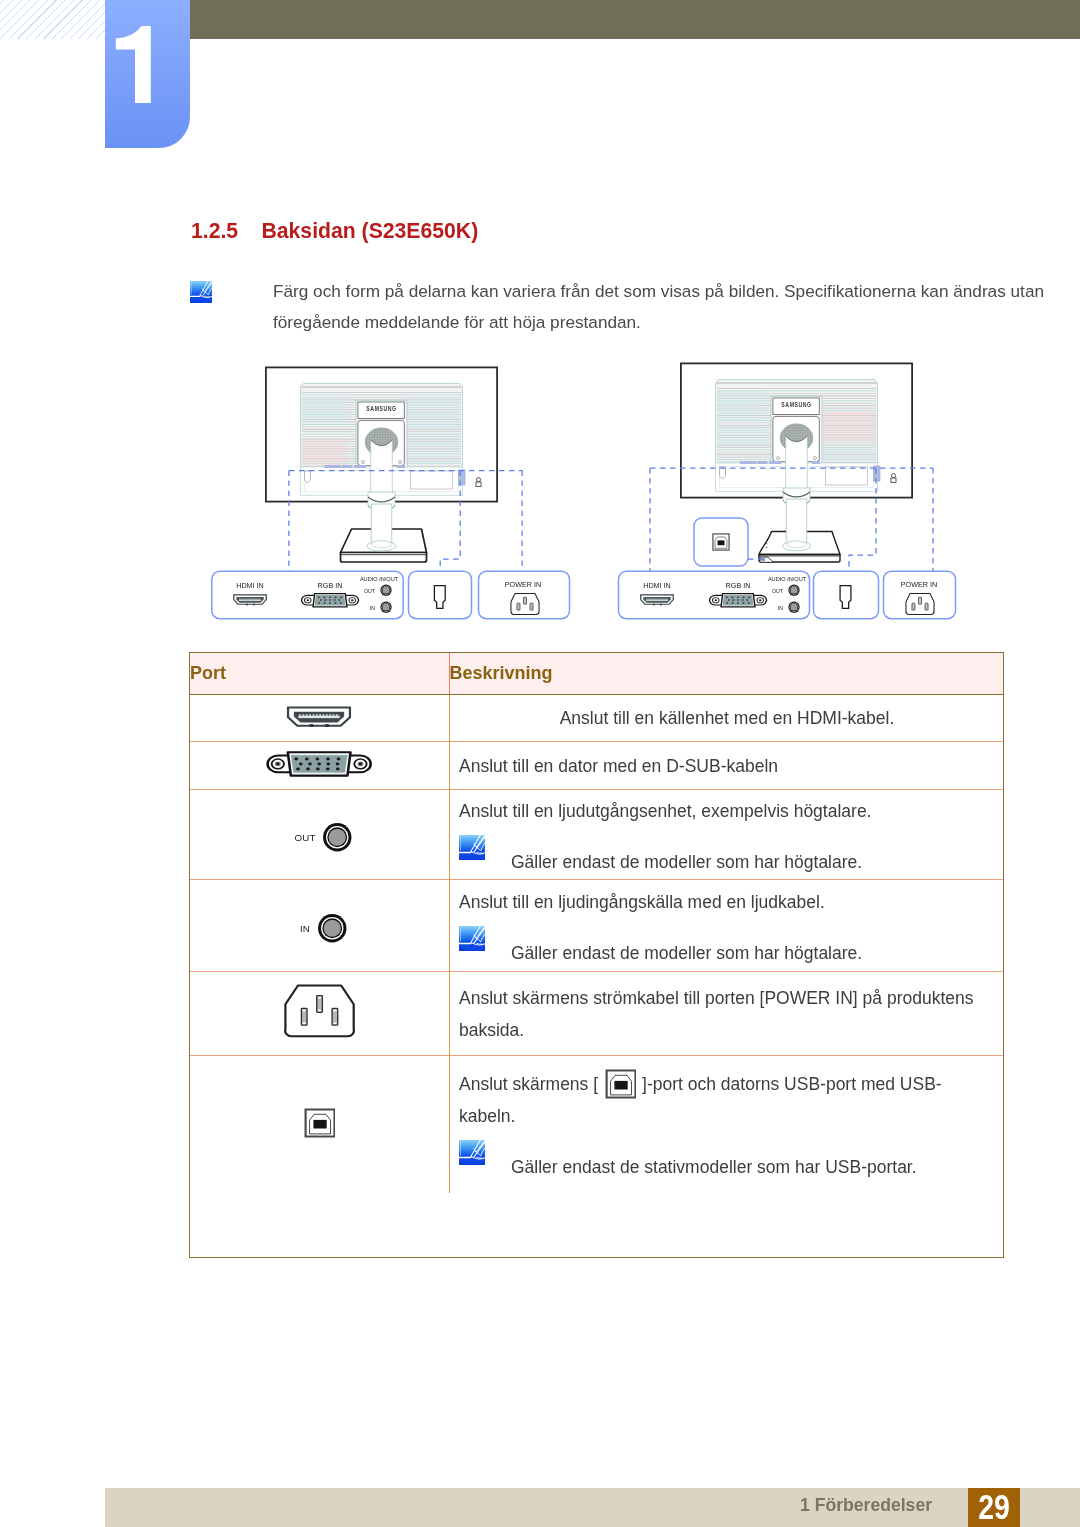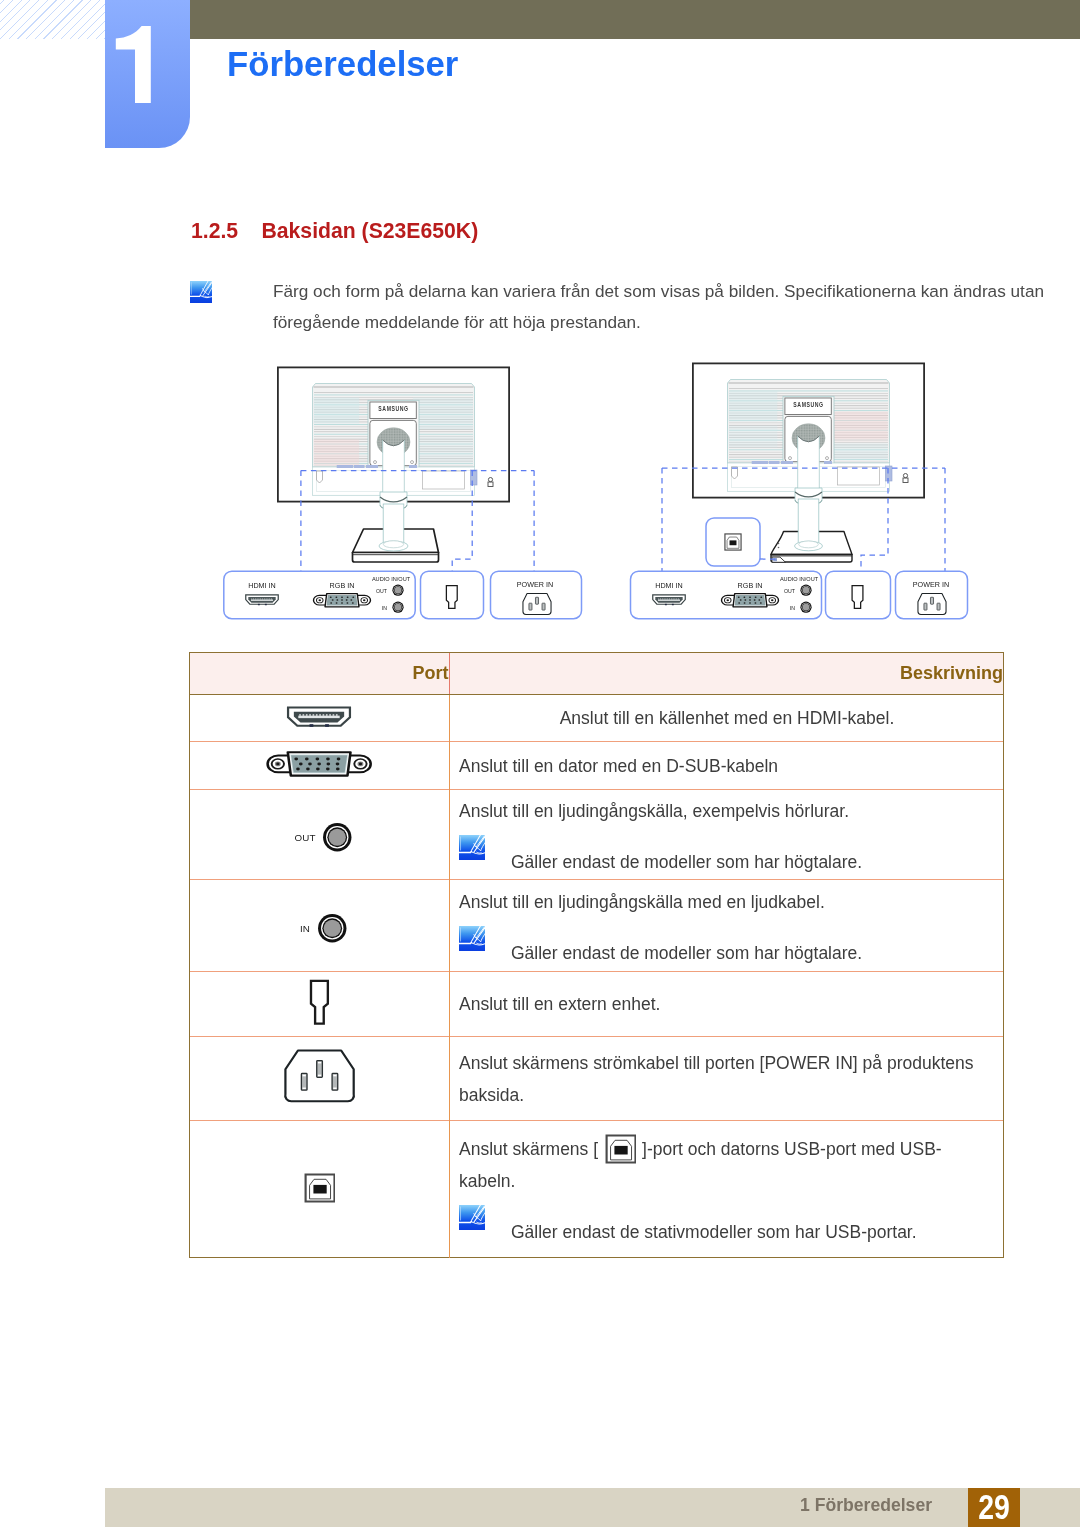--- a/index.html
+++ b/index.html
@@ -25,29 +25,29 @@
   .sec{position:absolute;left:191px;top:219px;color:#b91c1c;font-size:21.2px;font-weight:700;white-space:nowrap;}
   .sec .num{display:inline-block;width:70.5px;}
 
   
   .note{position:absolute;left:188px;top:276px;width:820px;}
   .noteicon{position:absolute;left:2px;top:5px;width:22px;height:22px;line-height:0;}
   .notetext{position:absolute;left:49px;top:0px;width:778px;color:#4a4a4a;
      font-size:17.2px;line-height:31px;margin-left:36px;}
 
   
-  .figs{position:absolute;left:12px;top:352px;width:1048px;height:280px;}
+  .figs{position:absolute;left:0px;top:352px;width:1048px;height:280px;}
 
   
   .tblwrap{position:absolute;left:189px;top:652px;width:815px;height:606px;
      box-sizing:border-box;border:1.6px solid #8d7133;}
   .tbl{width:100%;border-collapse:collapse;table-layout:fixed;}
   .tbl td,.tbl th{padding:0;vertical-align:middle;}
   .tbl thead th{background:#fcefed;color:#8a6212;font-size:18px;font-weight:700;
-     height:41px;text-align:right;border-bottom:1.6px solid #8d7133;}
+     height:41px;text-align:left;border-bottom:1.6px solid #8d7133;}
   .tbl thead th.h1{border-right:1.4px solid #e6796a;}
   .tbl col.c1{width:259px;}
   .tbl tbody td{border-top:1.2px solid #f0a07c;}
   .tbl tbody tr:first-child td{border-top:none;text-align:center;}
   .tbl tbody td.port{text-align:center;border-right:1.4px solid #e8964f;}
   .tbl tbody td.port .jackgrp{display:inline-block;position:relative;left:4px;top:5px;}
   .tbl tbody td.desc{padding:0 8px 0 9.5px;color:#3d3d3d;font-size:17.5px;line-height:32px;}
   .tbl td.desc .sub{display:flex;align-items:flex-start;margin-top:7px;padding-left:0px;}
   .tbl td.desc .sub .ic{flex:0 0 auto;margin-top:1px;width:26px;height:25px;line-height:0;}
   .tbl td.desc .sub .t{color:#3d3d3d;font-size:17.5px;line-height:26px;margin-left:26px;margin-top:15px;}
@@ -75,21 +75,20 @@
 <div class="page">
 
   <div class="hatch"></div>
   <div class="olive"></div>
   <div class="chapnum">
     <svg class="chapglyph" viewBox="0 0 85 148" width="85" height="148">
       <path d="M10.8 38.5 C21.5 37.8 30.5 34.0 36.6 26 H45.8 V103 H30.0 V49.5 H10.8 Z" fill="#ffffff"></path>
     </svg>
 
   </div>
-  <div class="chaptitle">Förberedelser</div>
 
   <div class="sec">
     <span class="num">1.2.5</span><span>Baksidan (S23E650K)</span>
   </div>
 
   <div class="note">
     <span class="noteicon">
         <svg width="22" height="22" viewBox="0 0 22 22" preserveAspectRatio="none">
           <defs>
             <linearGradient id="ng" x1="0" y1="0" x2="0" y2="1">
@@ -509,21 +508,21 @@
           <span>Anslut till en dator med en D-SUB-kabeln</span>
         </td>
       </tr>
       <tr style="height:90px">
         <td class="port">
           <span class="jackgrp"><span class="jacklbl">OUT</span><svg width="28.5" height="28.5" viewBox="0 0 28.5 28.5">
                   <use href="#ico-jack" transform="translate(-1.75,-1.75)"></use>
                 </svg></span>
         </td>
         <td class="desc">
-          <span>Anslut till en ljudingångskälla, exempelvis hörlurar.</span>
+          <span>Anslut till en ljudutgångsenhet, exempelvis högtalare.</span>
           <div class="sub">
             <span class="ic">
                   <svg width="26" height="25" viewBox="0 0 22 22" preserveAspectRatio="none">
                     <defs>
                       <linearGradient id="ng" x1="0" y1="0" x2="0" y2="1">
                         <stop offset="0" stop-color="#8ed2fb"></stop>
                         <stop offset="0.30" stop-color="#3e97ef"></stop>
                         <stop offset="0.62" stop-color="#1053ea"></stop>
                         <stop offset="1" stop-color="#0a3ee0"></stop>
                       </linearGradient>
@@ -572,30 +571,20 @@
                     <path d="M18.4 14.0 Q18.6 11.6 24.3 3.4" fill="none" stroke="#ffffff" stroke-width="0.75"></path>
                     <path d="M12.5 7.2 Q13.8 10.4 14.4 10.6 Q16.1 11.2 18.4 14.0" fill="none" stroke="#ffffff" stroke-width="0.75"></path>
                     <path d="M10.4 13.9 Q10.8 15.2 12.3 15.5" fill="none" stroke="#ffffff" stroke-width="0.85"></path>
                     <path d="M0.0 15.4 H9.8 Q10.2 15.0 10.4 13.9" fill="none" stroke="#ffffff" stroke-width="1.2"></path>
                     <path d="M12.3 15.5 Q16.6 17.8 22 15.6" fill="none" stroke="#ffffff" stroke-width="0.95"></path>
                     <path d="M14.6 15.0 Q17.1 16.4 19.3 15.7" fill="none" stroke="#ffffff" stroke-width="0.6"></path>
                   </svg>
                 </span>
             <span class="t">Gäller endast de modeller som har högtalare.</span>
           </div>
-        </td>
-      </tr>
-      <tr style="height:65px">
-        <td class="port">
-          <svg width="27" height="47" viewBox="0 0 27 47">
-            <use href="#ico-svc" transform="translate(-0.3,-0.3) scale(0.98,0.985)"></use>
-          </svg>
-        </td>
-        <td class="desc">
-          <span>Anslut till en extern enhet.</span>
         </td>
       </tr>
       <tr style="height:84px">
         <td class="port">
           <svg width="73" height="55" viewBox="0 0 73 55">
             <use href="#ico-pwr" transform="translate(0.2,-0.6) scale(1.01,0.95)"></use>
           </svg>
         </td>
         <td class="desc">
           <span>Anslut skärmens strömkabel till porten [POWER IN] på produktens baksida.</span>

